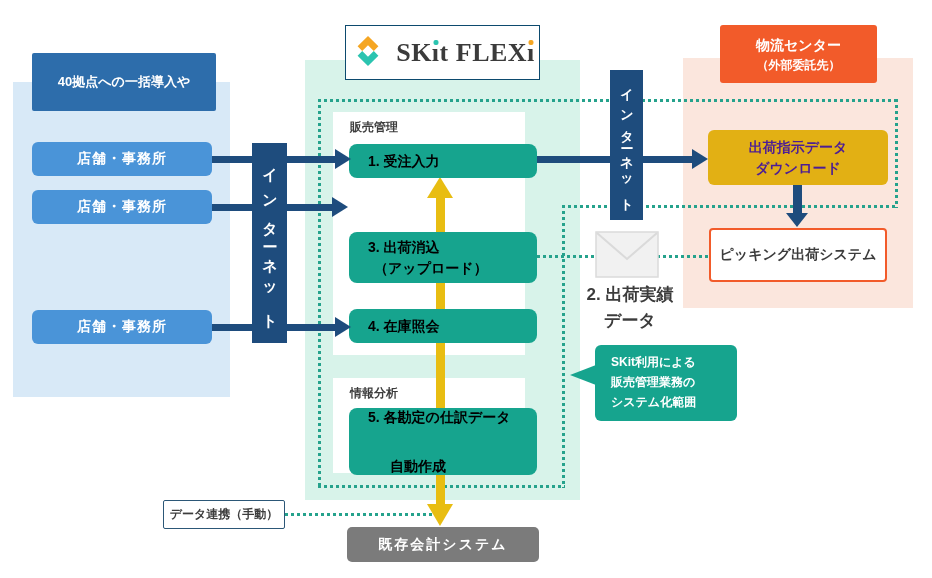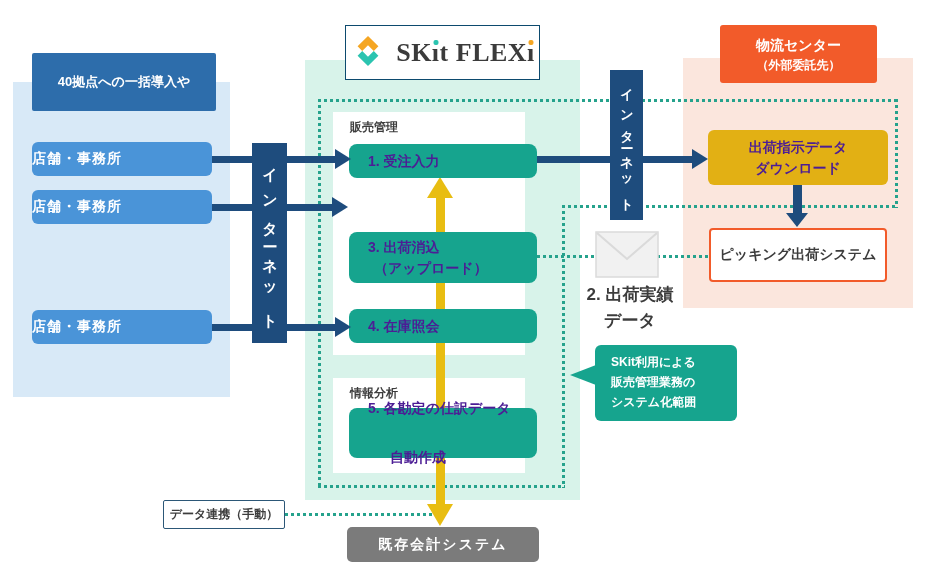--- a/index.html
+++ b/index.html
@@ -51,42 +51,42 @@
 
   
   .inet-bar { background:#1e4c7d; color:#ffffff; font-weight:700; display:flex; align-items:center; justify-content:center; writing-mode:vertical-rl; z-index:4; }
   #inet-left  { left:252px; top:143px; width:35px; height:200px; font-size:15px; letter-spacing:10px; }
   #inet-right { left:610px; top:70px;  width:33px; height:150px; font-size:13px; letter-spacing:6px; }
 
   
   #note-box { left:32px; top:53px; width:184px; height:58px; background:#2d6dab; color:#fff; font-size:13px; font-weight:700;
               display:flex; flex-direction:column; align-items:center; justify-content:center; line-height:1.65; z-index:3; border-radius:2px; }
   .office { left:32px; width:180px; height:34px; background:#4a94d8; color:#fff; font-size:14px; font-weight:700; letter-spacing:1px;
-            display:flex; align-items:center; border-radius:6px; z-index:3; }
+            display:flex; align-items:center; justify-content:center; border-radius:6px; z-index:3; }
   #office-1 { top:142px; } #office-2 { top:190px; } #office-3 { top:310px; }
 
   
   #logo-box { left:345px; top:25px; width:195px; height:55px; background:#fff; border:1px solid #0c4a6e;
               display:flex; align-items:center; justify-content:center; gap:10px; z-index:3; }
   #logo-text { font-family:"Liberation Serif","DejaVu Serif",serif; font-weight:700; font-size:26px; color:#3b3b3b; letter-spacing:0.5px; white-space:nowrap; }
   .logo-i { position:relative; display:inline-block; }
   .logo-i::after { content:""; position:absolute; left:50%; transform:translateX(-50%); top:2px; width:5px; height:5px; border-radius:2px; }
   .logo-i.teal::after   { background:#2bc4b0; }
   .logo-i.orange::after { background:#f5a623; }
 
   
   .section-label { color:#3c3c3c; font-size:12px; font-weight:700; z-index:3; }
   #label-sales    { left:350px; top:119px; }
   #label-analysis { left:350px; top:385px; }
-  .teal-box { left:349px; width:188px; background:#16a48e; color:#4c1d95; font-size:14px; font-weight:700; border-radius:8px;
+  .teal-box { left:349px; width:188px; background:#16a48e; color:#000000; font-size:14px; font-weight:700; border-radius:8px;
               display:flex; flex-direction:column; justify-content:center; padding-left:19px; line-height:1.5; z-index:3; }
   #box-order     { top:144px; height:34px; }
   #box-clearing  { top:232px; height:51px; }
   #box-inventory { top:309px; height:34px; }
-  #box-journal   { top:408px; height:50px;gap:28px; }
+  #box-journal   { top:408px; height:67px;gap:28px; }
   .indent-sm { margin-left:6px; }
   .indent-md { margin-left:22px; }
 
   
   #logi-header { left:720px; top:25px; width:157px; height:58px; background:#f25b2a; color:#fff; font-weight:700; border-radius:3px;
                  display:flex; flex-direction:column; align-items:center; justify-content:center; line-height:1.5; z-index:3; }
   #logi-header .l1 { font-size:14px; } #logi-header .l2 { font-size:12px; }
   #box-download { left:708px; top:130px; width:180px; height:55px; background:#e2b014; color:#4c1d95; font-size:14px; font-weight:700; border-radius:6px;
                   display:flex; flex-direction:column; align-items:center; justify-content:center; line-height:1.5; z-index:3; }
   #box-picking { left:709px; top:228px; width:178px; height:54px; background:#fff; border:2px solid #f25b2a; border-radius:4px; color:#3c3c3c;

